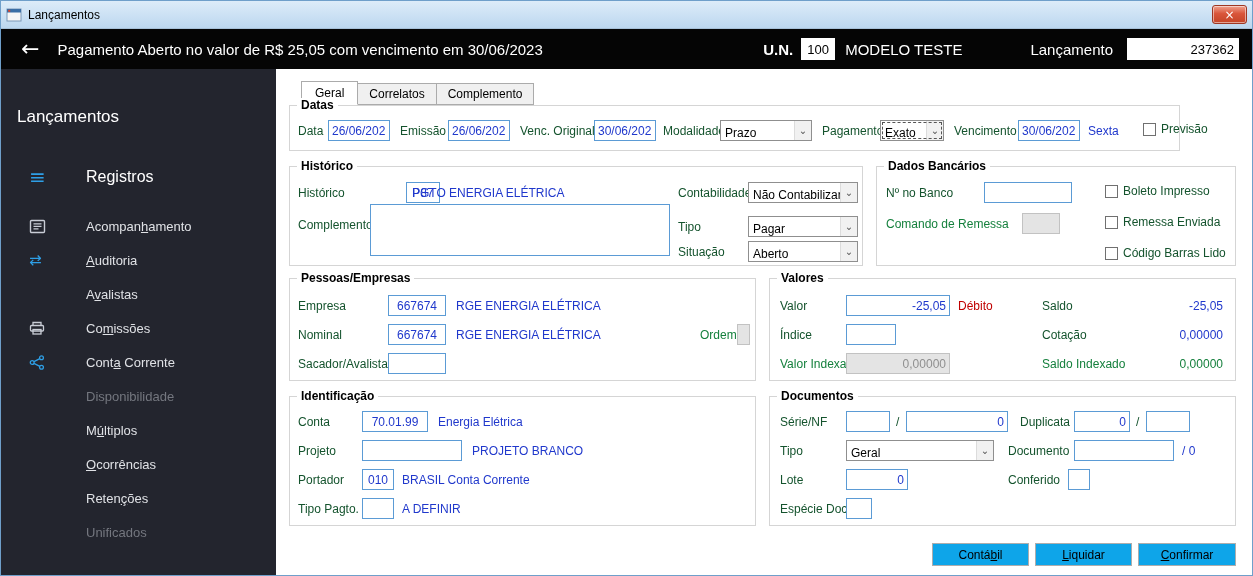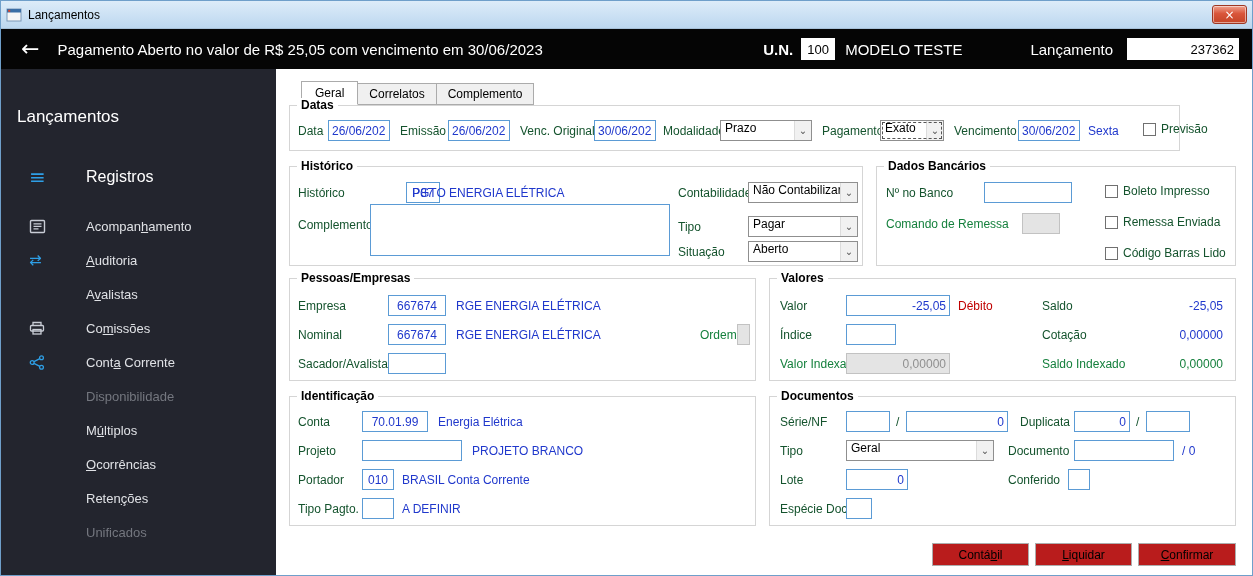--- a/index.html
+++ b/index.html
@@ -50,28 +50,28 @@
   .abs{position:absolute}
   .lbl{font-size:12px;color:#14532d;white-space:nowrap}
   .dis{color:#15803d}
   .inp{height:21px;border:1px solid #5b9bd5;background:#fff;color:#2038cc;font-size:12px;padding:0 3px;font-family:inherit}
   .inp.c{text-align:center}
   .inp.r{text-align:right}
   .inp.gray{background:#e4e4e4;border-color:#c2c2c2;color:#8f8f8f}
   .ta{border:1px solid #5b9bd5;resize:none;font-family:inherit;font-size:12px;color:#2038cc;padding:2px 3px}
   .blue{color:#2038cc;font-size:12px;white-space:nowrap}
   .red{color:#c00000;font-size:12px;white-space:nowrap}
-  .combo{display:flex;align-items:flex-start;height:21px;border:1px solid #8f8f8f;background:#fff;font-size:12px;cursor:pointer}
+  .combo{display:flex;align-items:flex-end;height:21px;border:1px solid #8f8f8f;background:#fff;font-size:12px;cursor:pointer}
   .combo .ct{flex:1;padding-left:4px;white-space:nowrap;overflow:hidden}
   .combo .ca{width:17px;align-self:stretch;display:flex;align-items:center;justify-content:center;color:#555;
     font-size:10px;background:#f1f1f1;border-left:1px solid #dcdcdc;font-family:"DejaVu Sans",sans-serif}
   .combo.focus{outline:1px dashed #555;outline-offset:-3px}
   .cb{width:13px;height:13px;border:1px solid #707070;background:#fff;display:inline-block;flex:none}
   .cbrow{display:flex;align-items:center;gap:5px;position:absolute;cursor:pointer}
-  .btn{position:absolute;height:23px;background:#b91c1c;border:1px solid #adadad;font-size:12px;font-family:inherit;color:#000;cursor:pointer}
+  .btn{position:absolute;height:23px;background:#0ea5e9;border:1px solid #adadad;font-size:12px;font-family:inherit;color:#000;cursor:pointer}
 </style>
 </head>
 <body>
 
 <div id="window">
 
   <div class="titlebar">
     <span style="display:flex">
       <svg width="16" height="14" viewBox="0 0 16 14">
           <rect x="1" y="1" width="14" height="12" fill="#f6f6f6" stroke="#7a98b8"></rect>

